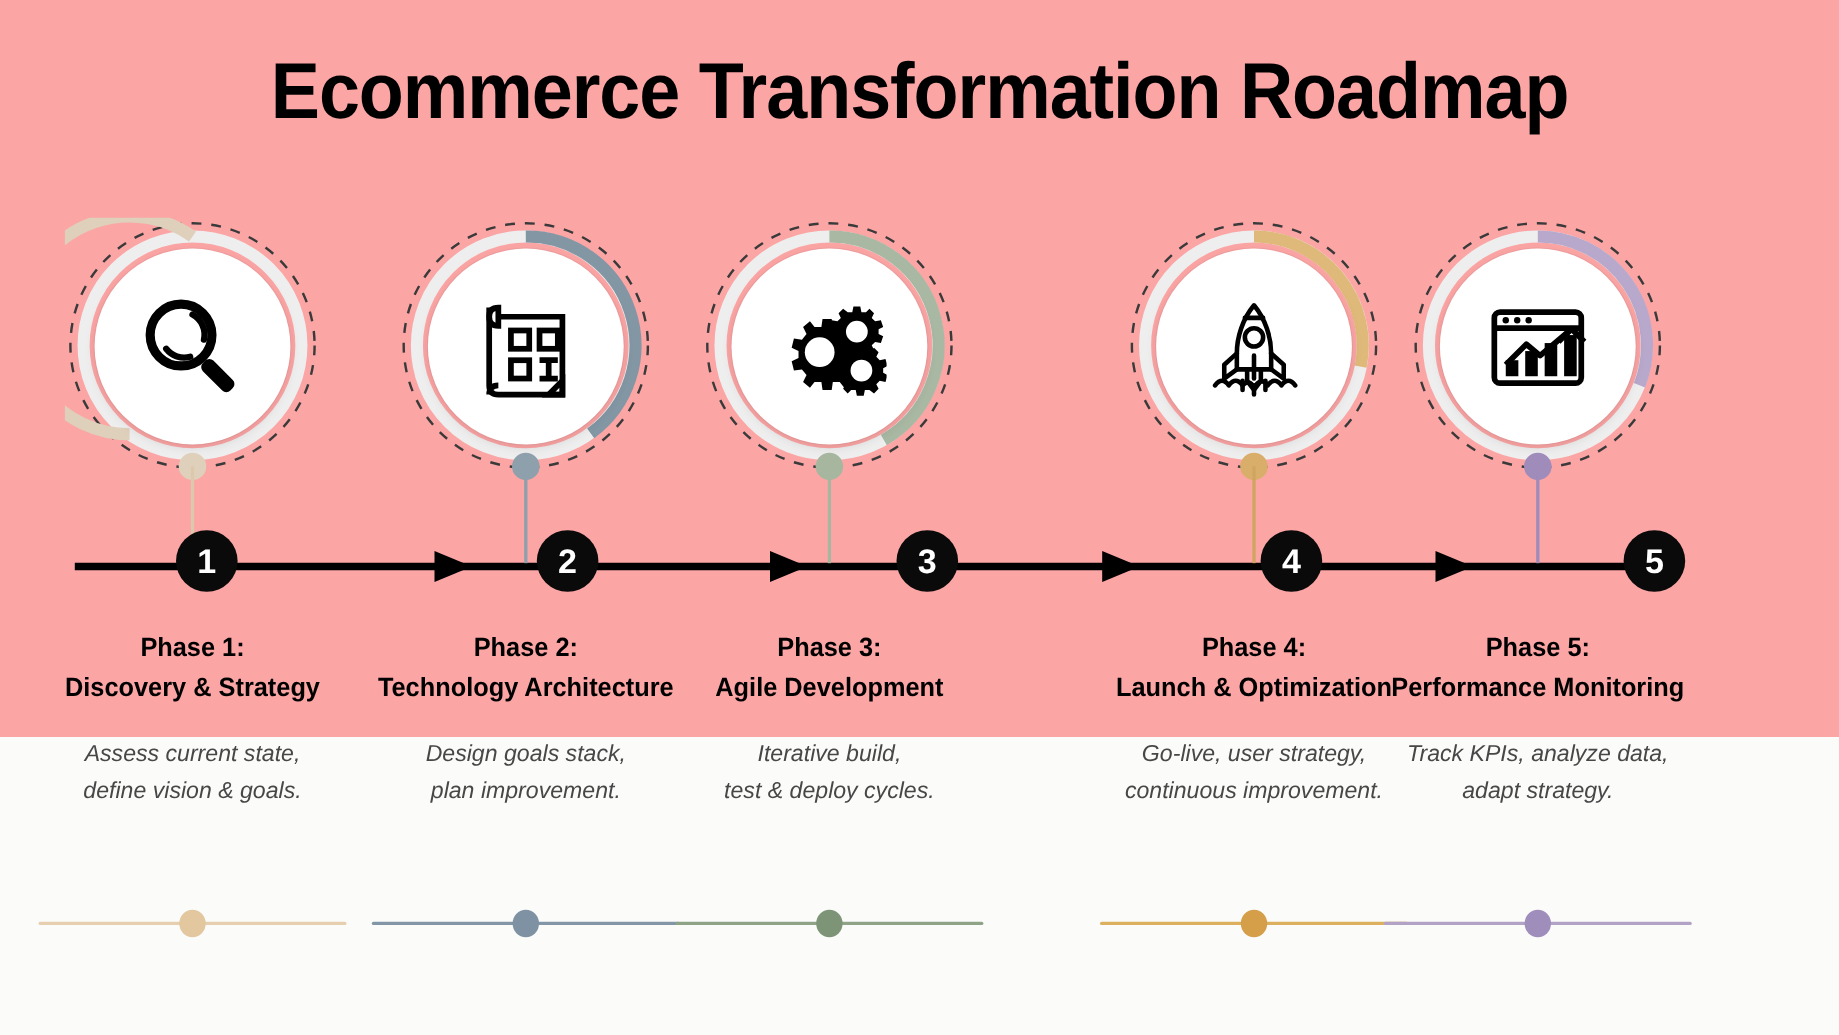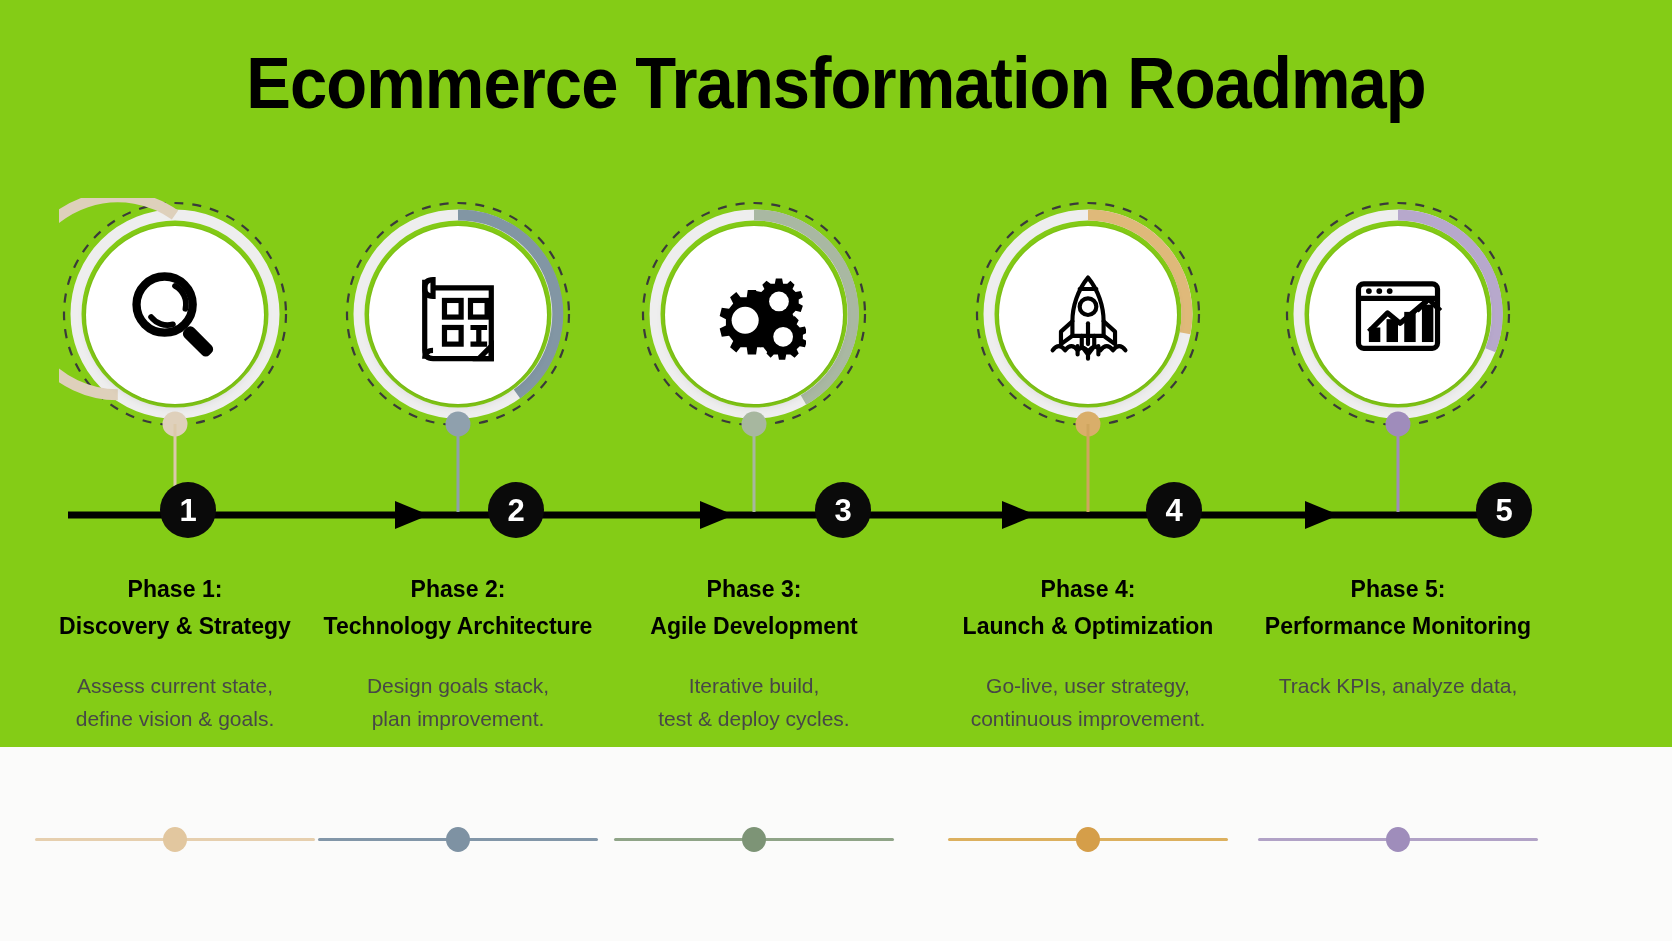--- a/index.html
+++ b/index.html
@@ -10,22 +10,22 @@
   body {
     width: 1672px;
     height: 941px;
     font-family: "Liberation Sans", sans-serif;
     background: #fbfbfa;
     overflow: hidden;
   }
   #stage {
     position: relative;
     width: 1672px;
-    height: 747px;
-    background: #84cc16;
+    height: 670px;
+    background: #fca5a5;
   }
 
   
   #title {
     position: absolute;
     top: 42px;
     left: 0;
     width: 1672px;
     text-align: center;
     font-family: "Liberation Sans", sans-serif;
@@ -144,20 +144,21 @@
   .phase-desc {
     position: absolute;
     top: 480px;
     left: 0;
     width: 300px;
     text-align: center;
     color: #474747;
     font-size: 21px;
     font-weight: normal;
     line-height: 1.55;
+    font-style: italic;
   }
   .phase-desc span { display: block; white-space: nowrap; }
 
   
   .slider {
     position: absolute;
     top: 637px;
     left: 10px;
     width: 280px;
     height: 24px;
@@ -226,21 +227,21 @@
     <div class="phase-desc">
       <span>Assess current state,</span>
       <span>define vision &amp; goals.</span>
     </div>
     <div class="slider">
       <div class="slider-track" style="background:#e6cfae;"></div>
       <div class="slider-knob" style="background:#e2c79f;"></div>
     </div>
   </div>
 
-  <div class="phase-col" style="left:308px;">
+  <div class="phase-col" style="left:328px;">
     <div class="badge-wrap">
       <div class="badge">
         <svg width="232" height="232" viewBox="0 0 232 232">
           <circle cx="116" cy="116" r="111" fill="none" stroke="#3a3a3a" stroke-width="2.2" stroke-dasharray="9 9"></circle>
           <circle cx="116" cy="116" r="99" fill="none" stroke="#eeeeee" stroke-width="11"></circle>
           <path d="M 116 17 A 99 99 0 0 1 175.0 196.0" fill="none" stroke="#8296a4" stroke-width="11" stroke-linecap="butt"></path>
         </svg>
       </div>
       <div class="inner-disc">
         <span class="glyph">
@@ -306,21 +307,21 @@
     <div class="phase-desc">
       <span>Iterative build,</span>
       <span>test &amp; deploy cycles.</span>
     </div>
     <div class="slider">
       <div class="slider-track" style="background:#8fa487;"></div>
       <div class="slider-knob" style="background:#7d9476;"></div>
     </div>
   </div>
 
-  <div class="phase-col" style="left:938px;">
+  <div class="phase-col" style="left:990px;">
     <div class="badge-wrap">
       <div class="badge">
         <svg width="232" height="232" viewBox="0 0 232 232">
           <circle cx="116" cy="116" r="111" fill="none" stroke="#3a3a3a" stroke-width="2.2" stroke-dasharray="9 9"></circle>
           <circle cx="116" cy="116" r="99" fill="none" stroke="#eeeeee" stroke-width="11"></circle>
           <path d="M 116 17 A 99 99 0 0 1 213.0 135.3" fill="none" stroke="#dfb97a" stroke-width="11" stroke-linecap="butt"></path>
         </svg>
       </div>
       <div class="inner-disc">
         <span class="glyph">
@@ -386,20 +387,21 @@
       </div>
       <div class="conn-dot" style="background:#9f8cbb;"></div>
       <div class="stem" style="background:#9f8cbb;"></div>
     </div>
     <div class="phase-title">
       <span class="t2">Phase 5:</span>
       <span class="t2">Performance Monitoring</span>
     </div>
     <div class="phase-desc">
       <span>Track KPIs, analyze data,</span>
+      <span>adapt strategy.</span>
     </div>
     <div class="slider">
       <div class="slider-track" style="background:#b1a2c6;"></div>
       <div class="slider-knob" style="background:#9f8dbb;"></div>
     </div>
   </div>
 
   <div class="num-circle" style="left:188px;">1</div>
   <div class="num-circle" style="left:516px;">2</div>
   <div class="num-circle" style="left:843px;">3</div>

